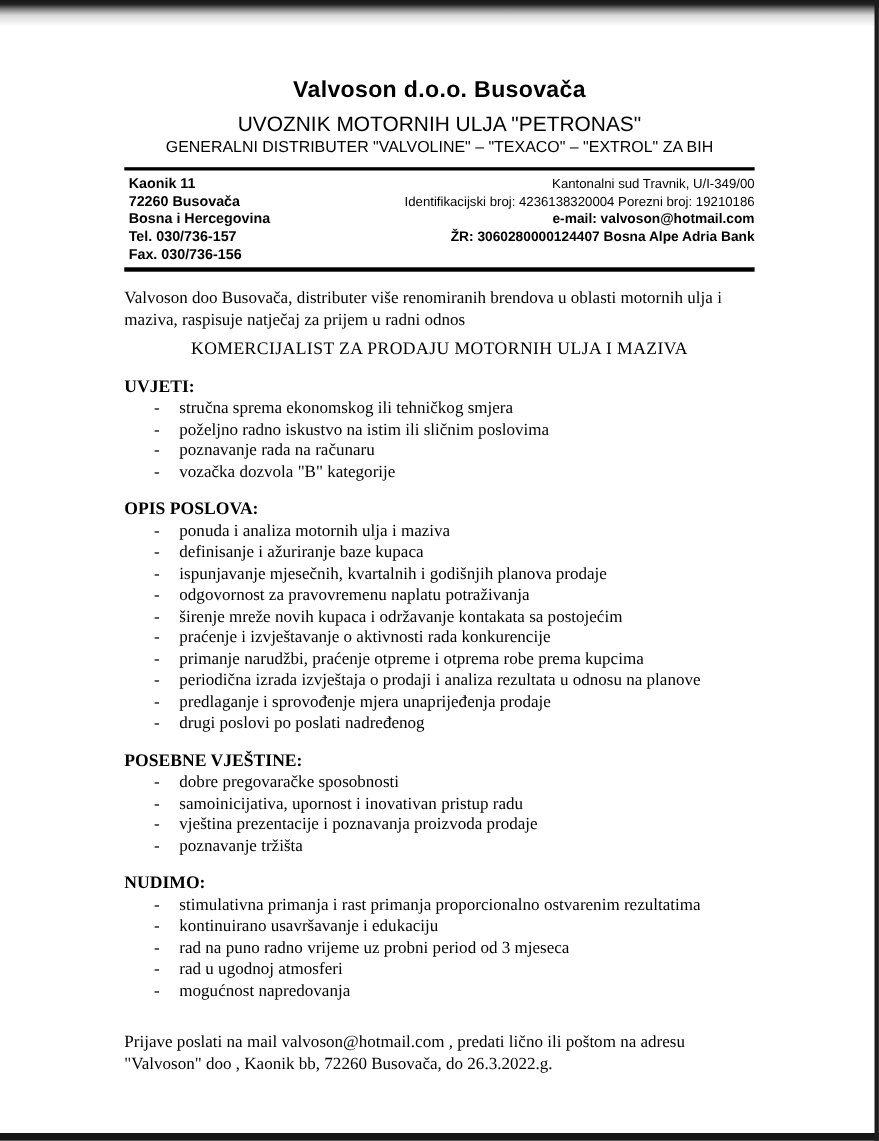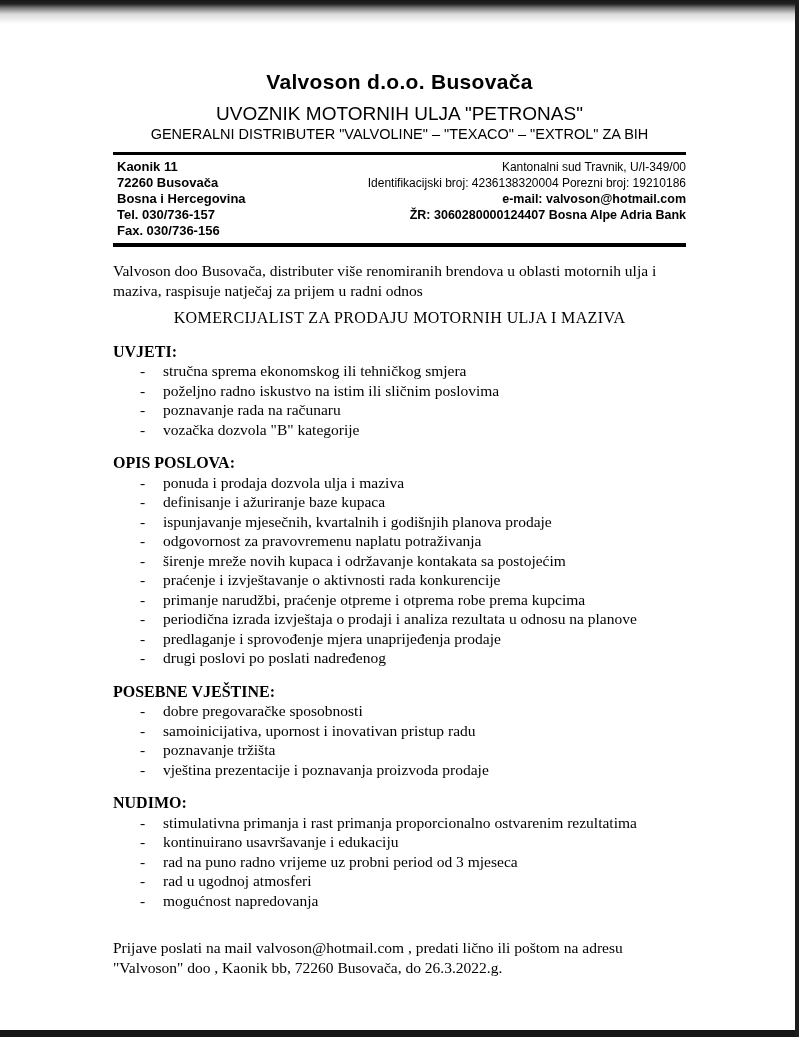--- a/index.html
+++ b/index.html
@@ -136,40 +136,40 @@
           <li>stručna sprema ekonomskog ili tehničkog smjera</li>
           <li>poželjno radno iskustvo na istim ili sličnim poslovima</li>
           <li>poznavanje rada na računaru</li>
           <li>vozačka dozvola "B" kategorije</li>
         </ul>
     </div>
 
     <div class="section">
       <div class="section-heading">OPIS POSLOVA:</div>
       <ul class="bullets">
-          <li>ponuda i prodaja dozvola ulja i maziva</li>
+          <li>ponuda i analiza motornih ulja i maziva</li>
           <li>definisanje i ažuriranje baze kupaca</li>
           <li>ispunjavanje mjesečnih, kvartalnih i godišnjih planova prodaje</li>
           <li>odgovornost za pravovremenu naplatu potraživanja</li>
           <li>širenje mreže novih kupaca i održavanje kontakata sa postojećim</li>
           <li>praćenje i izvještavanje o aktivnosti rada konkurencije</li>
           <li>primanje narudžbi, praćenje otpreme i otprema robe prema kupcima</li>
           <li>periodična izrada izvještaja o prodaji i analiza rezultata u odnosu na planove</li>
           <li>predlaganje i sprovođenje mjera unaprijeđenja prodaje</li>
           <li>drugi poslovi po poslati nadređenog</li>
         </ul>
     </div>
 
     <div class="section">
       <div class="section-heading">POSEBNE VJEŠTINE:</div>
       <ul class="bullets">
           <li>dobre pregovaračke sposobnosti</li>
           <li>samoinicijativa, upornost i inovativan pristup radu</li>
+          <li>vještina prezentacije i poznavanja proizvoda prodaje</li>
           <li>poznavanje tržišta</li>
-          <li>vještina prezentacije i poznavanja proizvoda prodaje</li>
         </ul>
     </div>
 
     <div class="section">
       <div class="section-heading">NUDIMO:</div>
       <ul class="bullets">
           <li>stimulativna primanja i rast primanja proporcionalno ostvarenim rezultatima</li>
           <li>kontinuirano usavršavanje i edukaciju</li>
           <li>rad na puno radno vrijeme uz probni period od 3 mjeseca</li>
           <li>rad u ugodnoj atmosferi</li>

